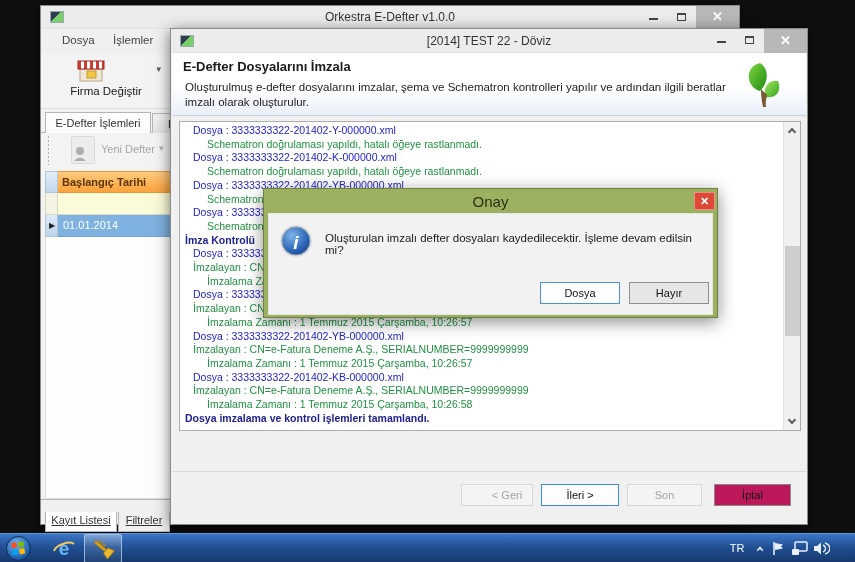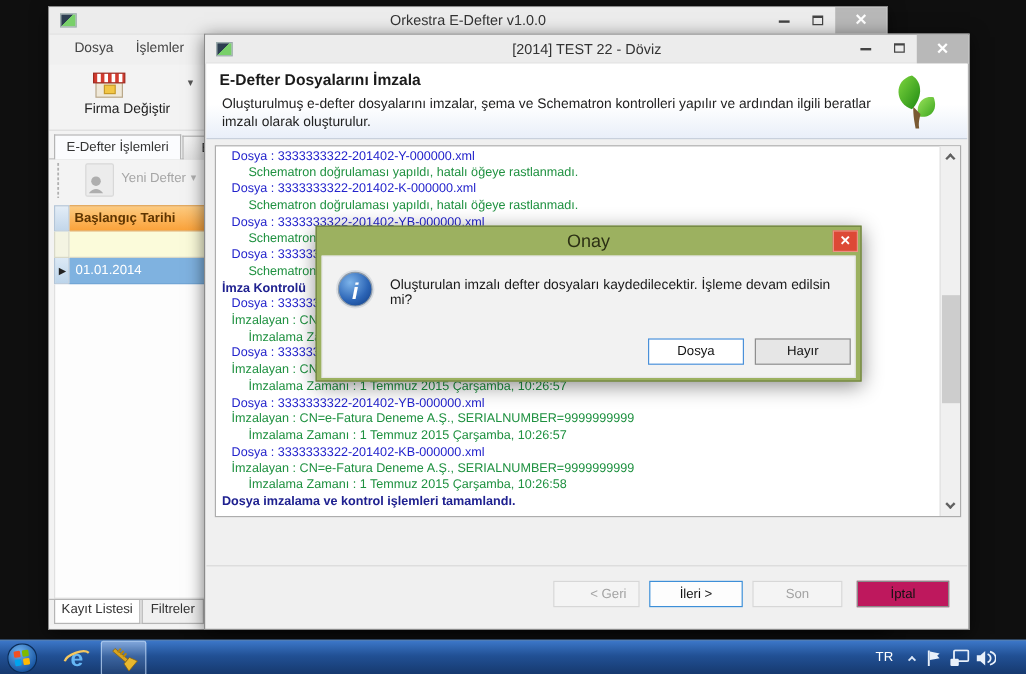--- a/index.html
+++ b/index.html
@@ -47,21 +47,21 @@
   #g-header .g-cell{top:0;height:22px;background:linear-gradient(#fdcb80,#fba23a);border:1px solid #e09a3e;border-left:none;font-size:11px;font-weight:bold;color:#5d3400;padding:4px 2px 0 4px;}
   #g-header .sortdd{position:absolute;right:1px;top:8px;font-size:8px;color:#7c1f00;}
   #g-filter{position:relative;height:22px;}
   #g-filter .g-ind{top:0;height:22px;background:#f4f4e2;border:1px solid #d8d8c8;border-top:none;}
   #g-filter .g-cell{top:0;height:22px;background:#fbfbda;border:1px solid #d8d8c8;border-top:none;border-left:none;}
   #g-row{position:relative;height:22px;}
   #g-row .g-ind{top:0;height:22px;background:linear-gradient(#dce9f6,#bcd4ea);border:1px solid #b3c5d8;border-top:none;color:#222;font-size:8px;padding:6px 0 0 3px;}
   #g-row .g-cell{top:0;height:22px;background:#7fb2e0;border:1px solid #6fa3d4;border-top:none;border-left:none;color:#fff;font-size:11px;padding:4px 0 0 5px;}
   #g-below{position:absolute;left:4px;top:183px;width:126px;height:262px;background:#fdfdfd;border:1px solid #e0e0e0;border-top:none;}
   .tabstrip-bottom{position:absolute;left:0;right:0;top:445px;height:22px;border-top:1px solid #b5b5b5;background:#f0f0f0;}
-  .btab{position:absolute;top:0;height:20px;font-size:11px;color:#333;text-align:center;padding-top:2px;background:#f0f0f0;border:1px solid #b5b5b5;border-top:none;}
+  .btab{position:absolute;top:12px;height:20px;font-size:11px;color:#333;text-align:center;padding-top:2px;background:#f0f0f0;border:1px solid #b5b5b5;border-top:none;text-decoration:underline;}
   .btab.active{background:#fff;}
   #btab-kayit{left:4px;width:72px;}
   #btab-filtre{left:77px;width:52px;}
 
   
   #child-window{left:170px;top:28px;width:638px;height:497px;z-index:2;}
   #cw-header{position:absolute;left:1px;right:1px;top:24px;height:63px;background:linear-gradient(#ffffff 55%,#e9eff9);border-bottom:1px solid #c8d0dc;}
   #cw-title{position:absolute;left:11px;top:6px;font-size:13px;font-weight:bold;color:#1a1a1a;}
   #cw-desc{position:absolute;left:13px;top:27px;width:556px;font-size:11.5px;line-height:15px;color:#222;}
   #leaf-ico{position:absolute;right:14px;top:6px;}

